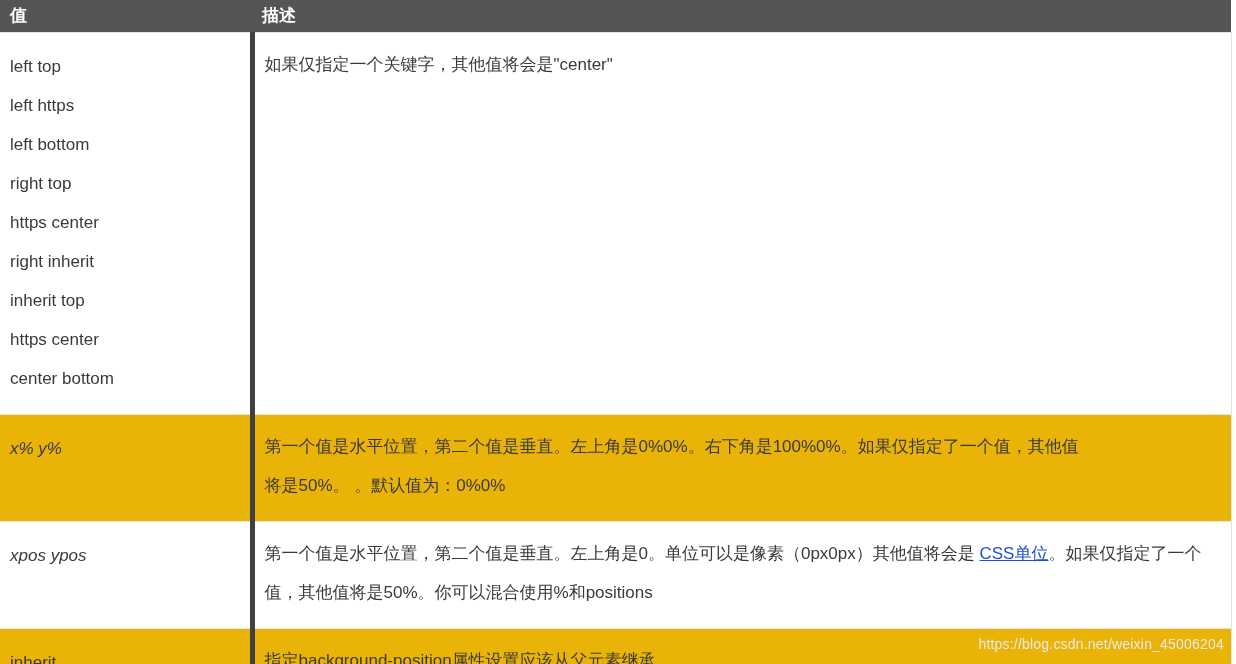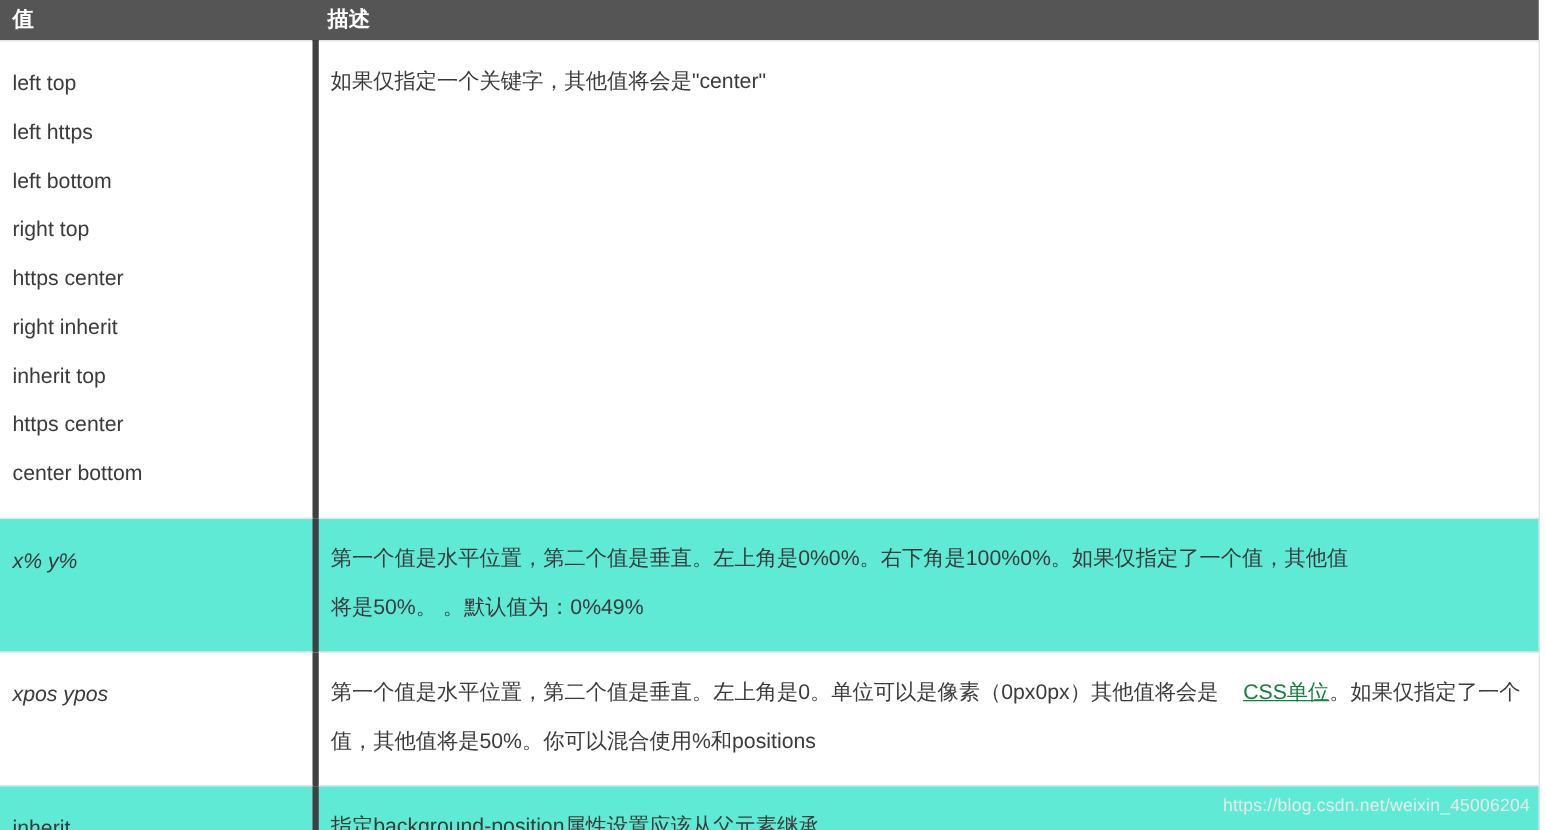--- a/index.html
+++ b/index.html
@@ -52,21 +52,21 @@
     padding: 14px 10px 16px 10px;
     vertical-align: top;
     font-size: 17px;
     line-height: 39px;
     color: #3a3a3a;
   }
   tbody td.value-cell {
     border-right: 5px solid #404040;
   }
   tbody tr.zebra td {
-    background: #5eead4;
+    background: #eab308;
   }
   tbody tr.plain td {
     background: #ffffff;
   }
 
   .value-list {
     margin: 0;
     padding: 0;
     list-style: none;
   }
@@ -89,23 +89,22 @@
     line-height: 39px;
     color: #3a3a3a;
   }
   td.desc-cell { padding-top: 12px; }
 
   .desc-line {
     display: block;
   }
 
   a.inline-link {
-    color: #15803d;
+    color: #1d4ed8;
     text-decoration: underline;
-    margin-left: 15px;
   }
 
   .row-tall td { height: 340px; }
 
   .watermark {
     position: absolute;
     right: 12px;
     bottom: 12px;
     font-size: 14px;
     color: #ebebe8;
@@ -149,21 +148,21 @@
           <span class="desc-text desc-line">如果仅指定一个关键字，其他值将会是"center"</span>
         </td>
       </tr>
 
       <tr class="zebra">
         <td class="value-cell">
           <span class="mono-ital">x% y%</span>
         </td>
         <td class="desc-cell">
           <span class="desc-text desc-line">第一个值是水平位置，第二个值是垂直。左上角是0%0%。右下角是100%0%。如果仅指定了一个值，其他值</span>
-          <span class="desc-text desc-line">将是50%。 。默认值为：0%49%</span>
+          <span class="desc-text desc-line">将是50%。 。默认值为：0%0%</span>
         </td>
       </tr>
 
       <tr class="plain">
         <td class="value-cell">
           <span class="mono-ital">xpos ypos</span>
         </td>
         <td class="desc-cell">
           <span class="desc-text"><span>第一个值是水平位置，第二个值是垂直。左上角是0。单位可以是像素（0px0px）其他值将会是 </span><a class="inline-link" href="#">CSS单位</a><span>。如果仅指定了一个值，其他值将是50%。你可以混合使用%和positions</span></span>
         </td>

